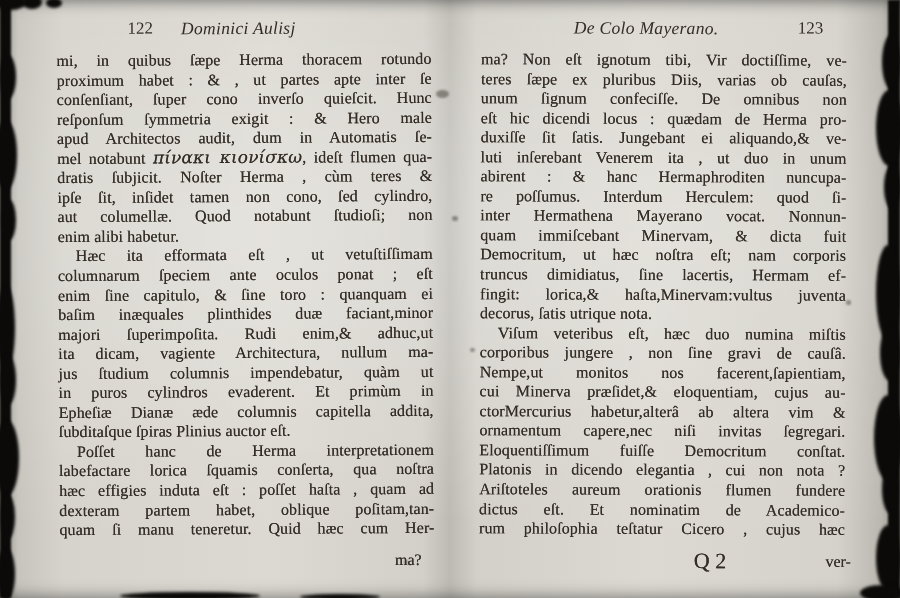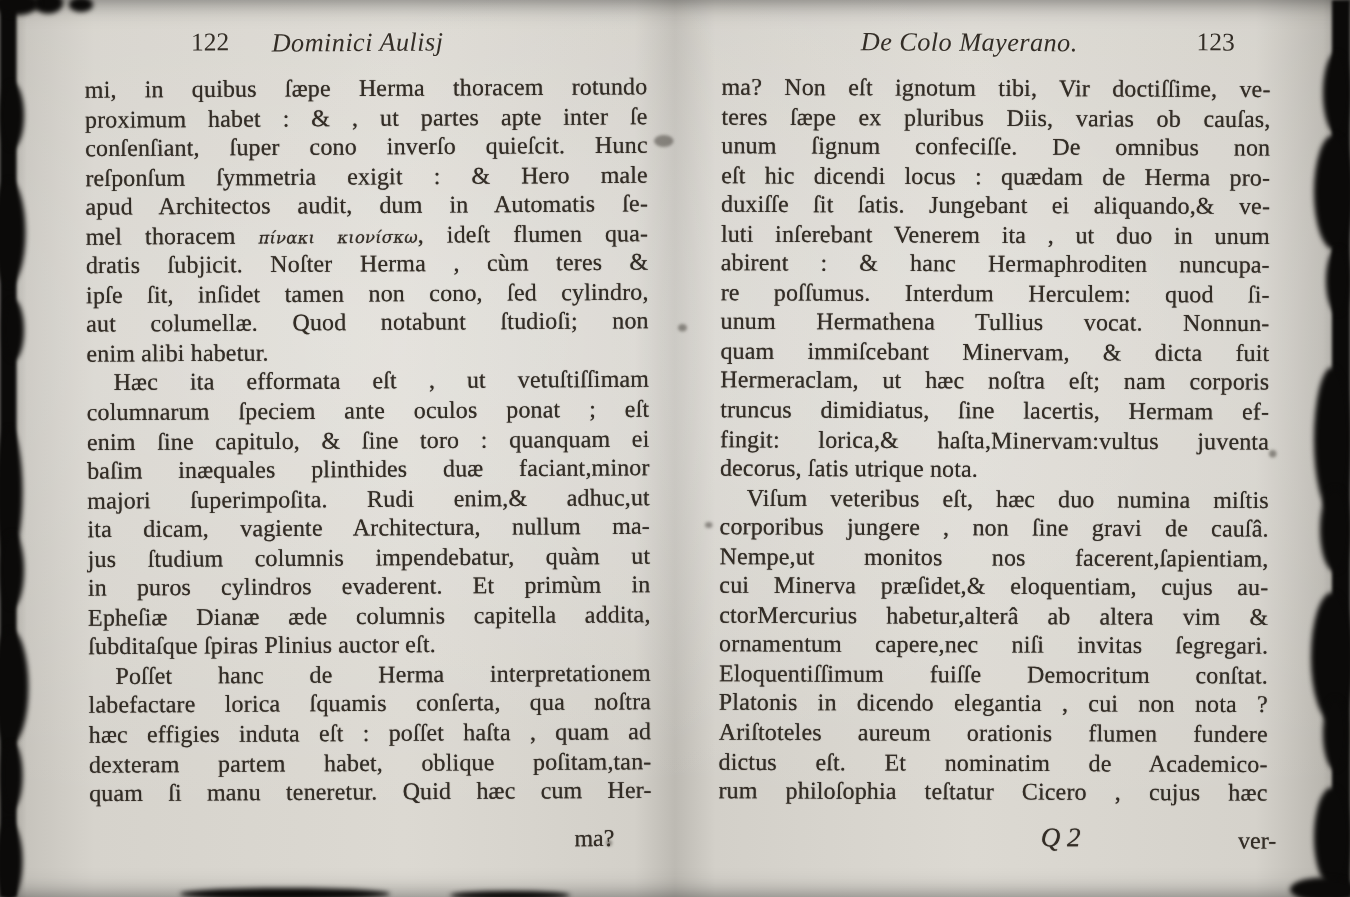--- a/index.html
+++ b/index.html
@@ -22,24 +22,24 @@
   #left-page .pagenum{left:109px;}
   #right-page .pagenum{right:68px;}
   .textblock{position:absolute;top:50px;font-size:16px;letter-spacing:0.1px;
     text-shadow:0 0 0.6px rgba(51,45,38,0.85);}
   #left-text{left:38px;width:375px;}
   #right-text{left:20px;width:366px;}
   .line{line-height:19.55px;height:19.55px;white-space:nowrap0;text-align:justify;text-align-last:justify;}
   .line.nojust{text-align-last:left;}
   .line.indent{text-indent:18px;}
   .it{}
-  .gr{font-style:italic;font-family:"DejaVu Serif", serif;font-size:11px;}
+  .gr{font-style:italic;font-family:"DejaVu Serif", serif;font-size:17px;}
   .footer-item{position:absolute;font-size:16px;text-shadow:0 0 0.6px rgba(51,45,38,0.85);}
-  #left-catchword{top:552px;right:52px;}
-  #right-signature{top:548px;left:235px;font-size:18px;font-style:italic;}
+  #left-catchword{top:552px;right:40px;}
+  #right-signature{top:548px;left:235px;font-size:22px;}
   #right-catchword{top:552px;right:38px;}
   .blot{position:absolute;background:#0b0a09;border-radius:50%;filter:blur(1.6px);}
   .speck{position:absolute;background:rgba(45,40,33,0.45);border-radius:50%;filter:blur(1px);}
   .edge{position:absolute;top:0;bottom:0;background:#0b0a09;filter:blur(1.2px);}
   #edge-left{left:0;width:11px;}
   #edge-right{right:0;width:12px;}
 </style>
 </head>
 <body>
 
@@ -81,21 +81,21 @@
     <div class="running-head">
       <span class="pagenum">122</span>
       <span class="running-title">Dominici Aulisj</span>
     </div>
     <div class="textblock" id="left-text">
         <div class="line"><span>mi, in quibus ſæpe Herma thoracem rotundo</span></div>
         <div class="line"><span>proximum habet : &amp; , ut partes apte inter ſe</span></div>
         <div class="line"><span>conſenſiant, ſuper cono inverſo quieſcit. Hunc</span></div>
         <div class="line"><span>reſponſum ſymmetria exigit : &amp; Hero male</span></div>
         <div class="line"><span>apud Architectos audit, dum in Automatis ſe-</span></div>
-        <div class="line"><span>mel thoracem </span><span class="gr">πίνακι κιονίσκω</span><span>, ideſt flumen qua-</span></div>
+        <div class="line"><span>mel notabunt </span><span class="gr">πίνακι κιονίσκω</span><span>, ideſt flumen qua-</span></div>
         <div class="line"><span>dratis ſubjicit. Noſter Herma , cùm teres &amp;</span></div>
         <div class="line"><span>ipſe ſit, inſidet tamen non cono, ſed cylindro,</span></div>
         <div class="line"><span>aut columellæ. Quod notabunt ſtudioſi; non</span></div>
         <div class="line nojust"><span>enim alibi habetur.</span></div>
         <div class="line indent"><span>Hæc ita efformata eſt , ut vetuſtiſſimam</span></div>
         <div class="line"><span>columnarum ſpeciem ante oculos ponat ; eſt</span></div>
         <div class="line"><span>enim ſine capitulo, &amp; ſine toro : quanquam ei</span></div>
         <div class="line"><span>baſim inæquales plinthides duæ faciant,minor</span></div>
         <div class="line"><span>majori ſuperimpoſita. Rudi enim,&amp; adhuc,ut</span></div>
         <div class="line"><span>ita dicam, vagiente Architectura, nullum ma-</span></div>
@@ -119,23 +119,23 @@
     </div>
     <div class="textblock" id="right-text">
         <div class="line"><span>ma? Non eſt ignotum tibi, Vir doctiſſime, ve-</span></div>
         <div class="line"><span>teres ſæpe ex pluribus Diis, varias ob cauſas,</span></div>
         <div class="line"><span>unum ſignum confeciſſe. De omnibus non</span></div>
         <div class="line"><span>eſt hic dicendi locus : quædam de Herma pro-</span></div>
         <div class="line"><span>duxiſſe ſit ſatis. Jungebant ei aliquando,&amp; ve-</span></div>
         <div class="line"><span>luti inſerebant Venerem ita , ut duo in unum</span></div>
         <div class="line"><span>abirent : &amp; hanc </span><span class="it">Hermaphroditen</span><span> nuncupa-</span></div>
         <div class="line"><span>re poſſumus. Interdum Herculem: quod ſi-</span></div>
-        <div class="line"><span>unum </span><span class="it">Hermathena</span><span> Tullius vocat. Nonnun-</span></div>
+        <div class="line"><span>inter </span><span class="it">Hermathena</span><span> Mayerano vocat. Nonnun-</span></div>
         <div class="line"><span>quam immiſcebant Minervam, &amp; dicta fuit</span></div>
-        <div class="line"><span class="it">Hermeraclam</span><span>, ut hæc noſtra eſt; nam corporis</span></div>
+        <div class="line"><span class="it">Democritum</span><span>, ut hæc noſtra eſt; nam corporis</span></div>
         <div class="line"><span>truncus dimidiatus, ſine lacertis, Hermam ef-</span></div>
         <div class="line"><span>fingit: lorica,&amp; haſta,Minervam:vultus juventa</span></div>
         <div class="line nojust"><span>decorus, ſatis utrique nota.</span></div>
         <div class="line indent"><span>Viſum veteribus eſt, hæc duo numina miſtis</span></div>
         <div class="line"><span>corporibus jungere , non ſine gravi de cauſâ.</span></div>
         <div class="line"><span>Nempe,ut monitos nos facerent,ſapientiam,</span></div>
         <div class="line"><span>cui Minerva præſidet,&amp; eloquentiam, cujus au-</span></div>
         <div class="line"><span>ctorMercurius habetur,alterâ ab altera vim &amp;</span></div>
         <div class="line"><span>ornamentum capere,nec niſi invitas ſegregari.</span></div>
         <div class="line"><span>Eloquentiſſimum fuiſſe Democritum conſtat.</span></div>

